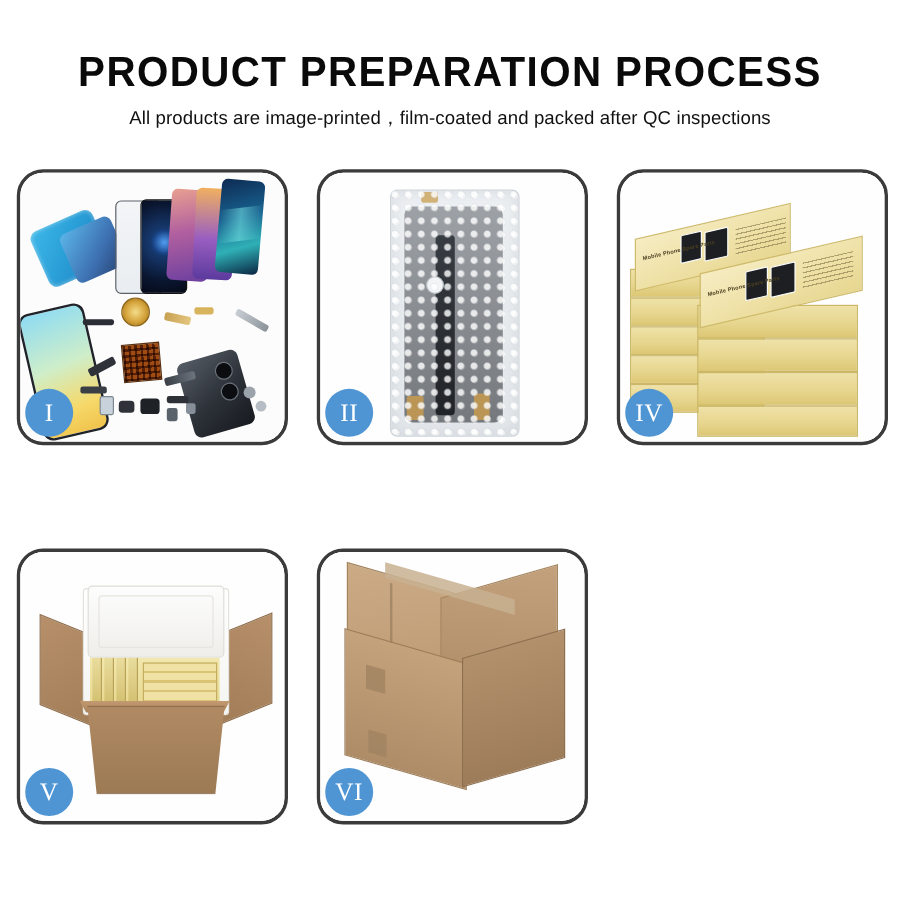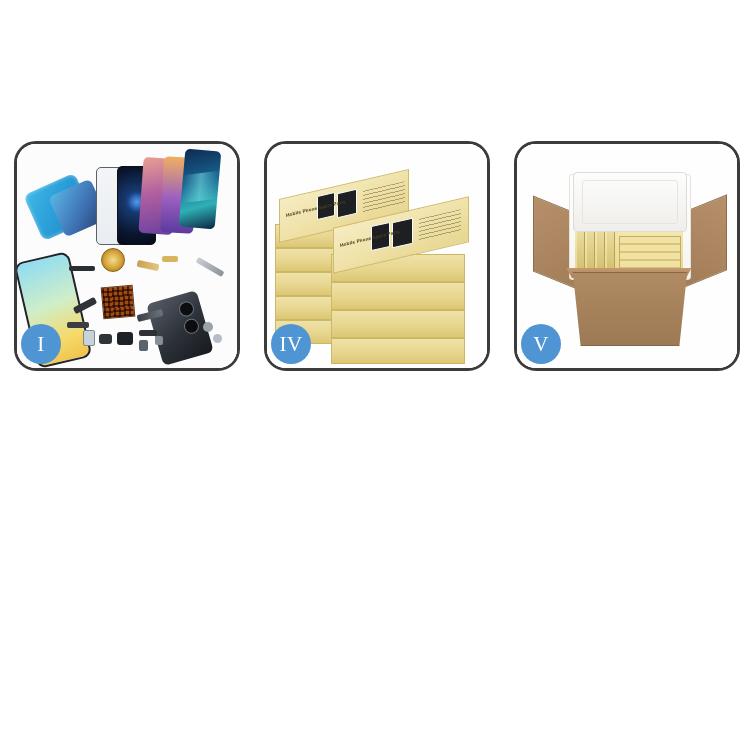--- a/index.html
+++ b/index.html
@@ -365,20 +365,24 @@
   .c6-seam{
     position:absolute;left:58px;top:26px;width:2px;height:70px;
     background:rgba(140,114,84,.55);transform:skewY(16deg);
   }
 </style>
 </head>
 <body>
 
 <div class="page">
 
+  <div class="header">
+    <h1 class="title">PRODUCT PREPARATION PROCESS</h1>
+    <p class="subtitle">All products are image-printed，film-coated and packed after QC inspections</p>
+  </div>
 
   <div class="grid">
 
     <div class="panel">
       <div class="panel-inner">
         <div class="p1">
           <div class="ph ph-blue-film"></div>
           <div class="ph ph-blue-film2"></div>
           <div class="ph ph-glass"></div>
           <div class="ph ph-dark"></div>
@@ -405,20 +409,35 @@
           <div class="sp s4"></div>
           <div class="sp s5"></div>
           <div class="sp s6"></div>
           <div class="sp s7"></div>
           <div class="sp s8"></div>
         </div>
       </div>
       <div class="badge">I</div>
     </div>
 
+    <div class="panel">
+      <div class="panel-inner">
+        <div class="p2">
+          <div class="bubble-bag"></div>
+          <div class="bb-item"></div>
+          <div class="bb-strip"></div>
+          <div class="bb-dot"></div>
+          <div class="bb-con1"></div>
+          <div class="bb-con2"></div>
+          <div class="bb-tab"></div>
+          <div class="bubble-overlay"></div>
+        </div>
+      </div>
+      <div class="badge">II</div>
+    </div>
 
 
     <div class="panel">
       <div class="panel-inner">
         <div class="p4">
           <div class="stack">
 
             <div class="sbox" style="left:2px;top:62px;width:110px;height:22px;"></div>
             <div class="sbox" style="left:2px;top:86px;width:110px;height:22px;"></div>
             <div class="sbox" style="left:2px;top:110px;width:110px;height:22px;"></div>
@@ -461,15 +480,30 @@
             <span class="flat"></span>
           </div>
           <div class="c5-foamlid"></div>
           <div class="c5-rim"></div>
           <div class="c5-front"></div>
         </div>
       </div>
       <div class="badge">V</div>
     </div>
 
+    <div class="panel">
+      <div class="panel-inner">
+        <div class="p6">
+          <div class="c6-top"></div>
+          <div class="c6-top2"></div>
+          <div class="c6-tape"></div>
+          <div class="c6-seam"></div>
+          <div class="c6-left"></div>
+          <div class="c6-right"></div>
+          <div class="c6-tape2"></div>
+          <div class="c6-tape3"></div>
+        </div>
+      </div>
+      <div class="badge">VI</div>
+    </div>
 
   </div>
 </div>
 
 </body></html>

